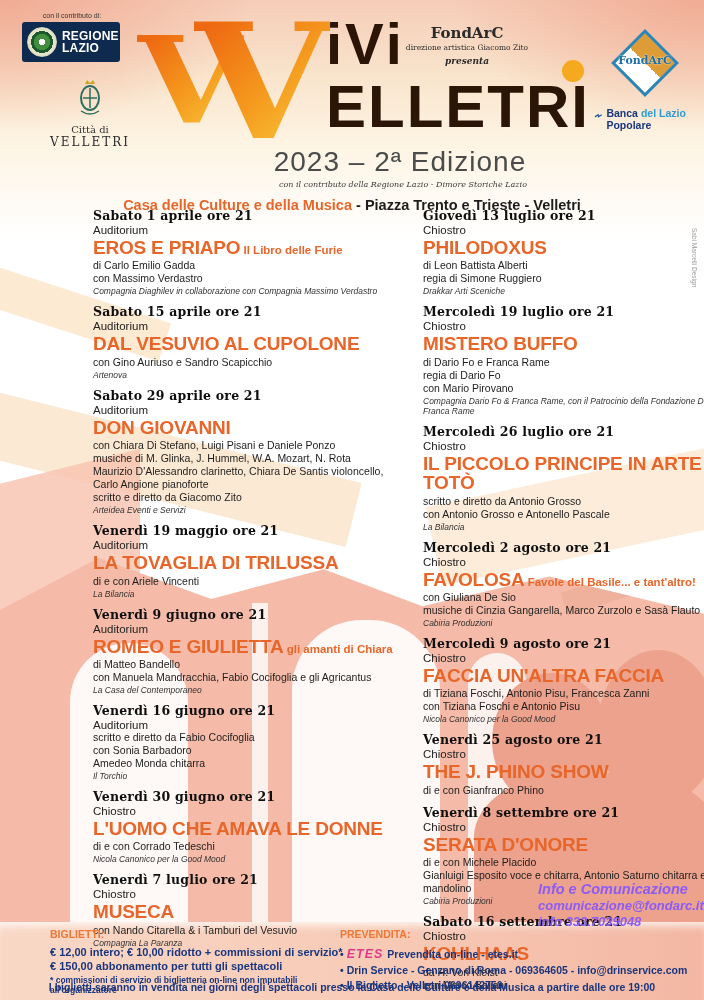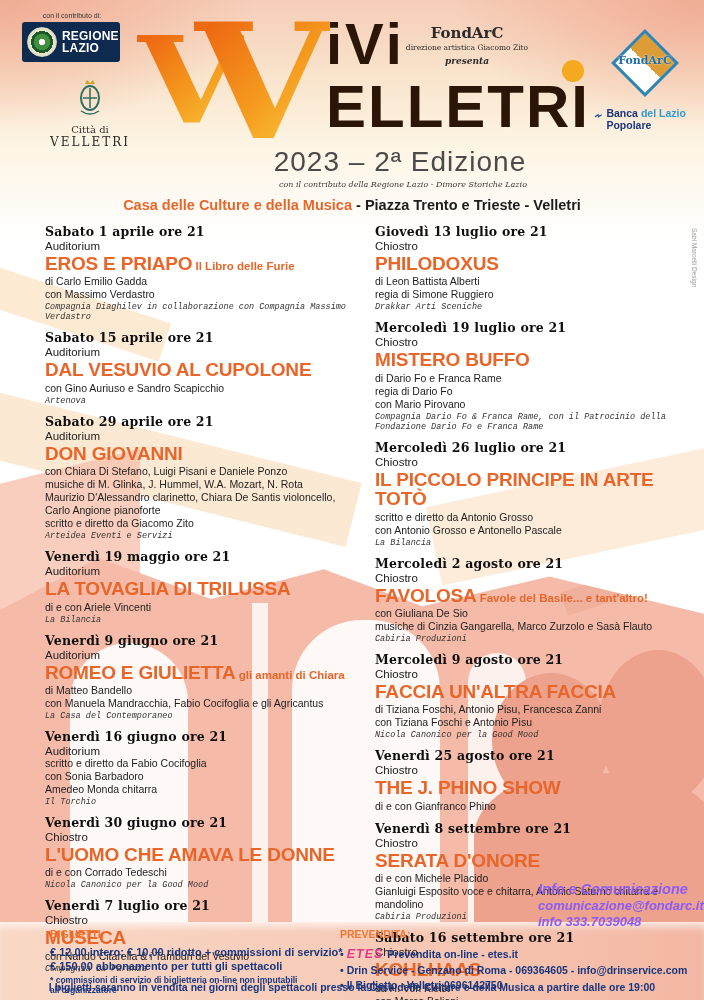--- a/index.html
+++ b/index.html
@@ -73,30 +73,30 @@
   .banca .btxt{font-size:10.5px;font-weight:700;line-height:1.1;color:#19367f;}
   .banca .lt{color:#2e9bd6;}
 
   .side-credit{position:absolute;right:6px;top:228px;writing-mode:vertical-rl;font-size:6.5px;color:#999;z-index:2;}
 
   .venue-line{position:absolute;left:0;top:197px;width:704px;text-align:center;font-size:14.5px;font-weight:700;z-index:2;}
   .venue-line .hl{color:#e8662a;}
   .venue-line .rest{color:#1d1d1d;}
 
   
-  .col{position:absolute;top:224px;z-index:2;}
+  .col{position:absolute;top:208px;z-index:2;margin-left:48px;}
   .col-left{left:45px;width:322px;}
   .col-right{left:375px;width:329px;}
   .event{margin-bottom:8px;}
   .ev-date{font-family:"DejaVu Serif",serif;font-weight:700;font-size:12.5px;color:#0f0f0f;letter-spacing:.2px;}
   .ev-venue{font-size:11.5px;color:#222;margin-top:1px;}
   .ev-title{color:#e8662a;font-weight:800;font-size:19px;line-height:1.02;margin:2px 0;letter-spacing:-.2px;}
   .ev-title .sub{font-size:11.5px;letter-spacing:0;}
   .ev-line{font-size:10.5px;line-height:1.24;color:#1d1d1d;}
-  .ev-company{font-style:italic;font-size:8.5px;color:#333;margin-top:1px;font-family:Liberation Mono, monospace;}
+  .ev-company{font-style:italic;font-size:8.5px;color:#333;margin-top:1px;}
 
   
   .info-block{position:absolute;left:538px;top:880px;z-index:2;color:#8b5cf6;font-weight:700;line-height:1.25;font-style:italic;}
   .info-block .i1{font-size:14.5px;}
   .info-block .i2,.info-block .i3{font-size:13px;}
 
   .tickets{position:absolute;left:50px;top:928px;width:300px;z-index:2;color:#19367f;}
   .tickets .head,.presale .head{color:#ee7733;font-weight:700;font-size:10.5px;margin-bottom:5px;}
   .tickets .tl{font-size:11px;font-weight:700;line-height:1.3;}
   .tickets .note{font-size:8.5px;font-weight:700;margin-top:1px;}

